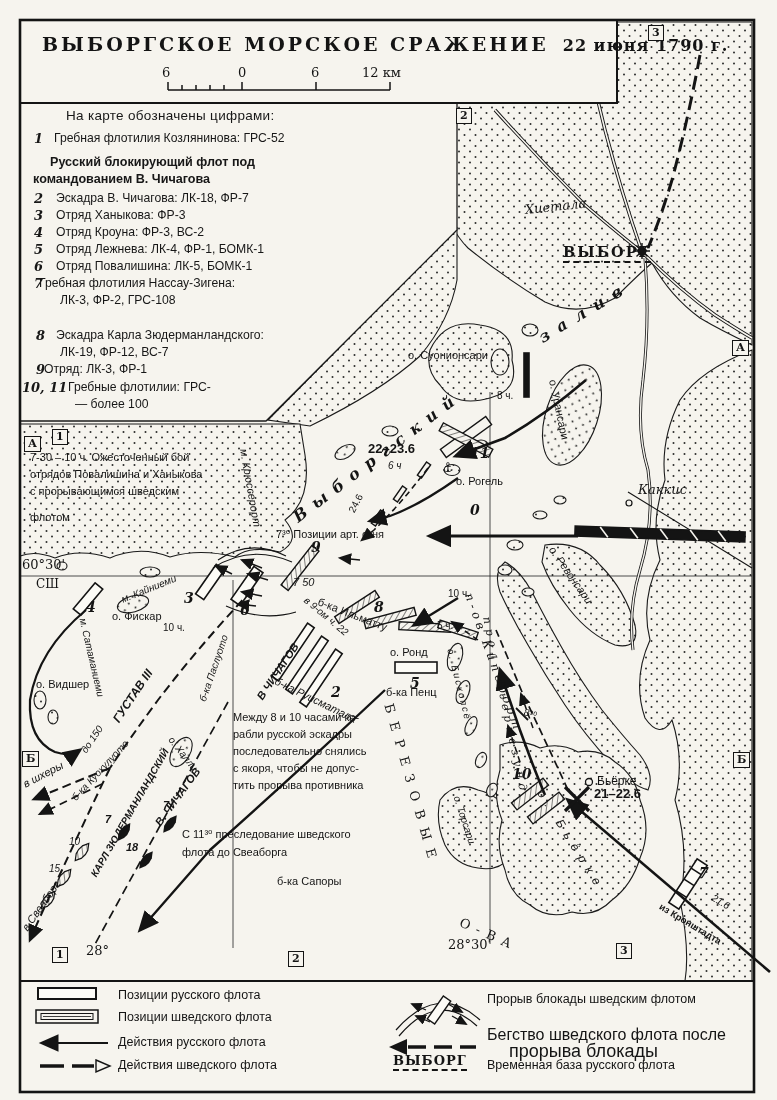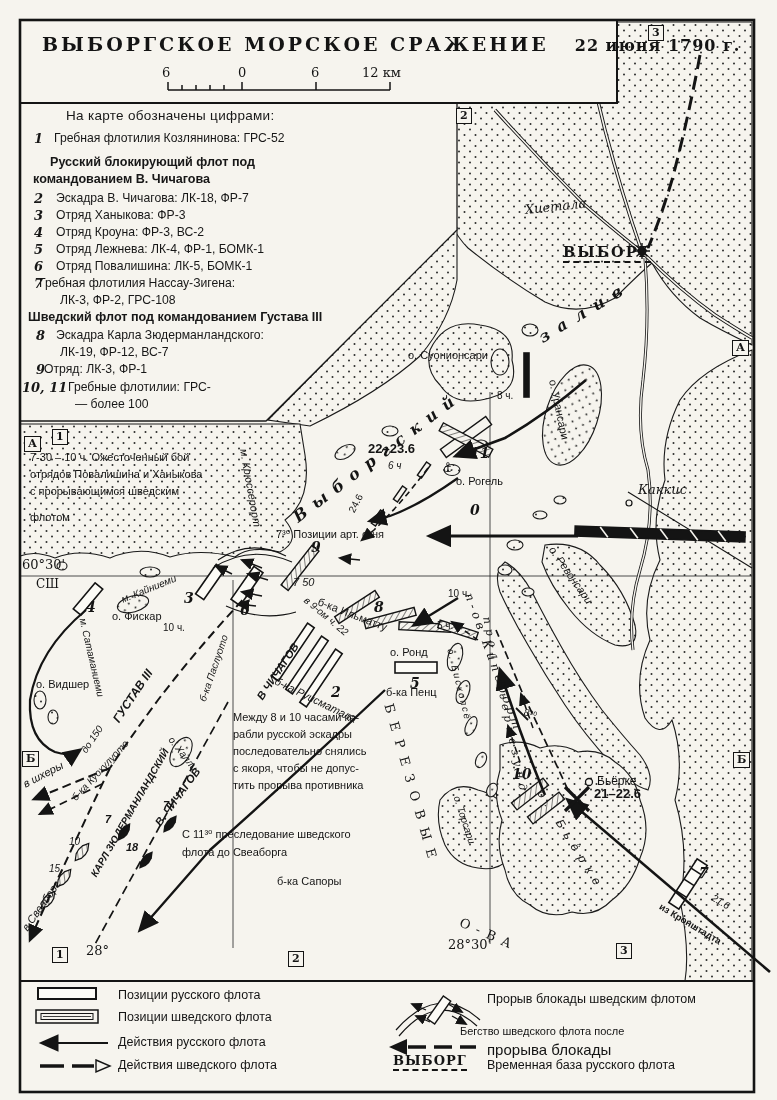--- a/index.html
+++ b/index.html
@@ -9,21 +9,21 @@
   .L{position:absolute;white-space:nowrap;line-height:1.08;transform-origin:0 50%;color:#141414;}
   .it{font-style:italic}
   .b{font-weight:bold}
   .se{font-family:"DejaVu Serif","Liberation Serif",serif}
   .s9{font-size:9.5px}.s10{font-size:10px}.s11{font-size:11px}.s12{font-size:12px}
   .s13{font-size:13px}.s16{font-size:16px}
   .num{font-weight:bold;font-style:italic;font-size:14px;font-family:"DejaVu Serif","Liberation Serif",serif}
   .gbox{position:absolute;border:1.6px solid #141414;font:bold 11px "DejaVu Serif",serif;
         padding:0 3px;line-height:14px;background:#f6f4ee;color:#141414;}
   .title-main{font-family:"DejaVu Serif",serif;font-weight:bold;font-size:19px;letter-spacing:3px;}
-  .title-date{font-family:"DejaVu Serif",serif;font-weight:bold;font-size:16px;letter-spacing:1px;margin-left:26px;}
+  .title-date{font-family:"DejaVu Serif",serif;font-weight:bold;font-size:16px;letter-spacing:1px;margin-left:14px;}
   .key-h{position:absolute;font-size:13.5px;letter-spacing:.3px}
   .key-sh{position:absolute;font-weight:bold;font-size:12.6px}
   .key-n{position:absolute;font:bold italic 13px "DejaVu Serif",serif}
   .key-t{position:absolute;font-size:12.2px}
   .base-sample{font-family:"DejaVu Serif",serif;font-weight:bold;font-size:13px;letter-spacing:1px;
                border-bottom:2px dashed #141414;padding-bottom:1px;}
   .vyb{letter-spacing:2px;border-bottom:2px dashed #141414;padding-bottom:1px;}
 </style>
 </head>
 <body>
@@ -310,21 +310,20 @@
 <div class="key-t" style="left:56px;top:208px">Отряд Ханыкова: ФР-3</div>
 <div class="key-n" style="left:34px;top:225px">4</div>
 <div class="key-t" style="left:56px;top:225px">Отряд Кроуна: ФР-3, ВС-2</div>
 <div class="key-n" style="left:34px;top:242px">5</div>
 <div class="key-t" style="left:56px;top:242px">Отряд Лежнева: ЛК-4, ФР-1, БОМК-1</div>
 <div class="key-n" style="left:34px;top:259px">6</div>
 <div class="key-t" style="left:56px;top:259px">Отряд Повалишина: ЛК-5, БОМК-1</div>
 <div class="key-n" style="left:34px;top:276px">7</div>
 <div class="key-t" style="left:39px;top:276px">Гребная флотилия Нассау-Зигена:</div>
 <div class="key-t" style="left:60px;top:293px">ЛК-3, ФР-2, ГРС-108</div>
-<div class="key-sh" style="left:28px;top:310px">Шведский флот под командованием Густава III</div>
 <div class="key-n" style="left:36px;top:328px">8</div>
 <div class="key-t" style="left:56px;top:328px">Эскадра Карла Зюдерманландского:</div>
 <div class="key-t" style="left:60px;top:345px">ЛК-19, ФР-12, ВС-7</div>
 <div class="key-n" style="left:36px;top:362px">9</div>
 <div class="key-t" style="left:44px;top:362px">Отряд: ЛК-3, ФР-1</div>
 <div class="key-n" style="left:22px;top:380px">10, 11</div>
 <div class="key-t" style="left:68px;top:380px">Гребные флотилии: ГРС-</div>
 <div class="key-t" style="left:75px;top:397px">— более 100</div>
 
 <div class="L it se s13" style="left:525px;top:203px;transform:rotate(-6deg)">Хиетала</div>
@@ -424,18 +423,18 @@
 <div class="gbox" style="left:22px;top:751px">Б</div>
 <div class="gbox" style="left:52px;top:947px">1</div>
 <div class="gbox" style="left:288px;top:951px">2</div>
 <div class="gbox" style="left:616px;top:943px">3</div>
 
 <div class="L" style="left:118px;top:989px;font-size:12.5px">Позиции русского флота</div>
 <div class="L" style="left:118px;top:1011px;font-size:12.5px">Позиции шведского флота</div>
 <div class="L" style="left:118px;top:1036px;font-size:12.5px">Действия русского флота</div>
 <div class="L" style="left:118px;top:1059px;font-size:12.5px">Действия шведского флота</div>
 <div class="L" style="left:487px;top:993px;font-size:12.5px">Прорыв блокады шведским флотом</div>
-<div class="L" style="left:460px;top:1026px;font-size:11px">Бегство шведского флота после</div>
-<div class="L" style="left:487px;top:1042px;font-size:15px">прорыва блокады</div>
+<div class="L" style="left:487px;top:1026px;font-size:16px">Бегство шведского флота после</div>
+<div class="L" style="left:509px;top:1042px;font-size:18px">прорыва блокады</div>
 <div class="L base-sample" style="left:393px;top:1054px">ВЫБОРГ</div>
 <div class="L" style="left:487px;top:1059px;font-size:12.5px">Временная база русского флота</div>
 
 </div>
 
 </body></html>

